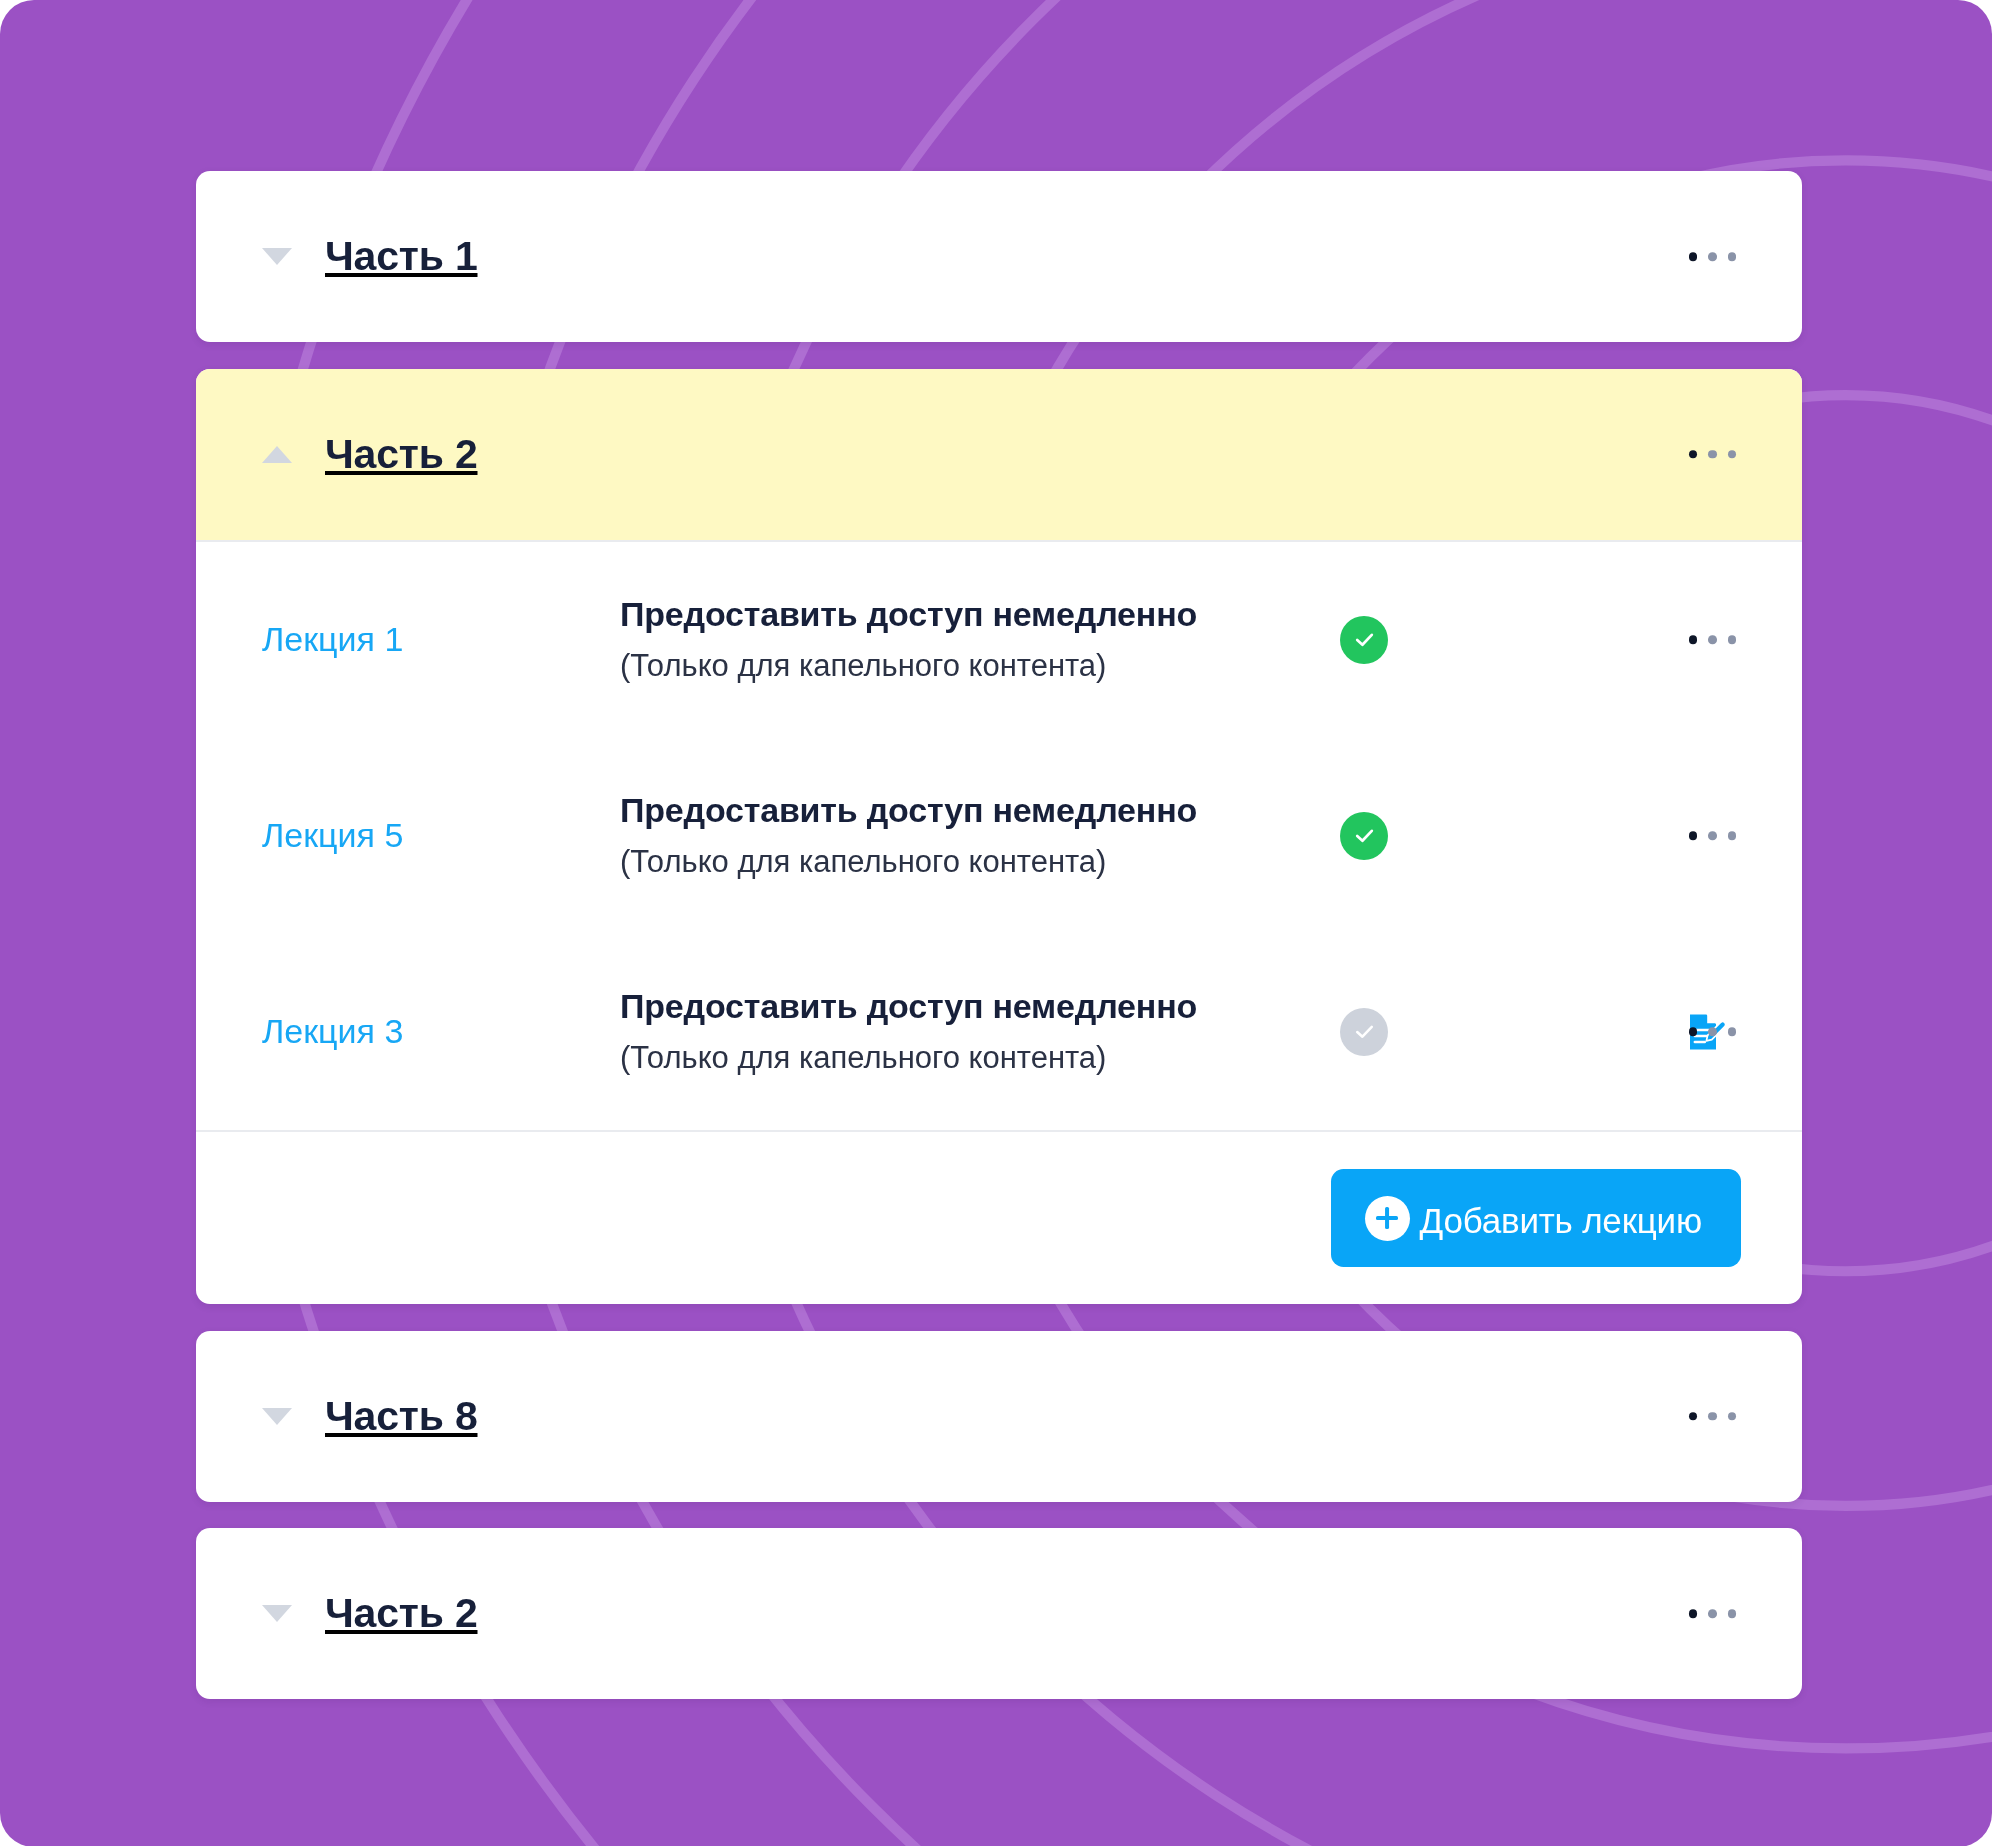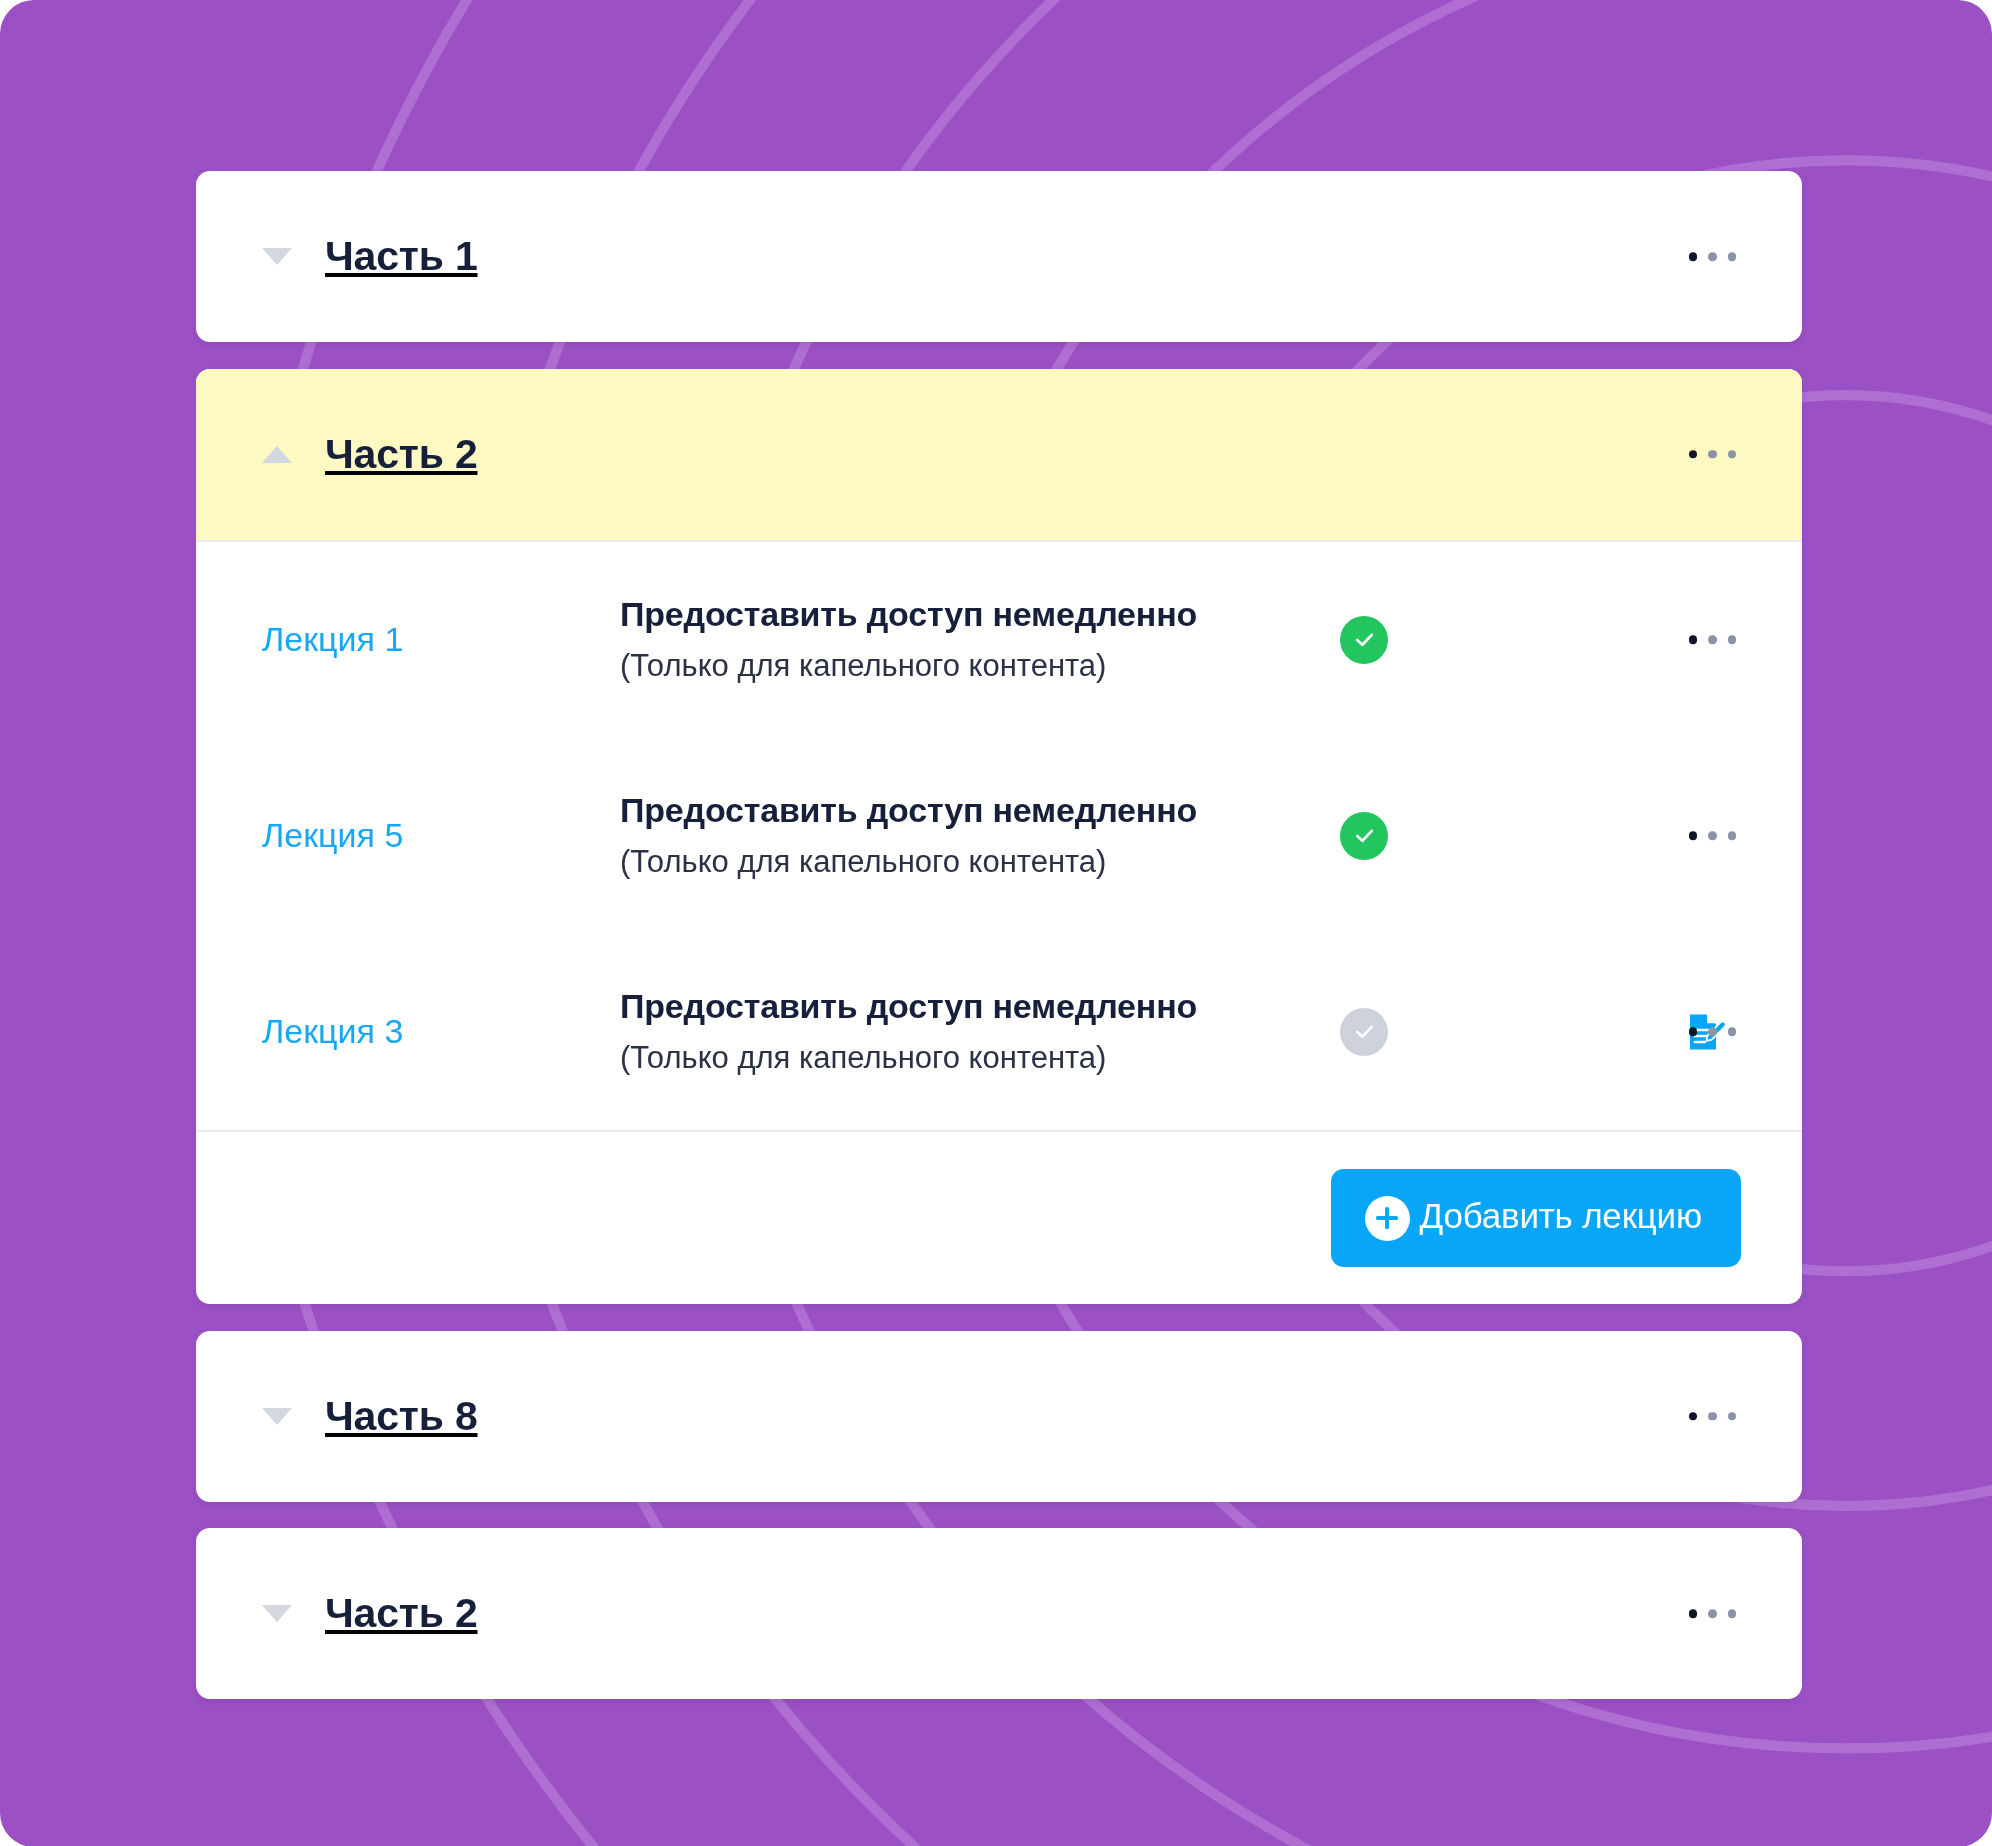--- a/index.html
+++ b/index.html
@@ -186,21 +186,21 @@
   .card-footer {
     display: flex;
     justify-content: flex-end;
     align-items: center;
     height: 172px;
     padding-right: 61px;
     box-sizing: border-box;
   }
   .btn-add {
     display: inline-flex;
-    align-items: flex-start;
+    align-items: flex-end;
     gap: 10px;
     background: #09A5F7;
     border: none;
     border-radius: 12.5px;
     padding: 26.6px 39px 26.6px 34px;
     cursor: pointer;
   }
   .btn-add .plus-circle {
     width: 45px;
     height: 45px;

